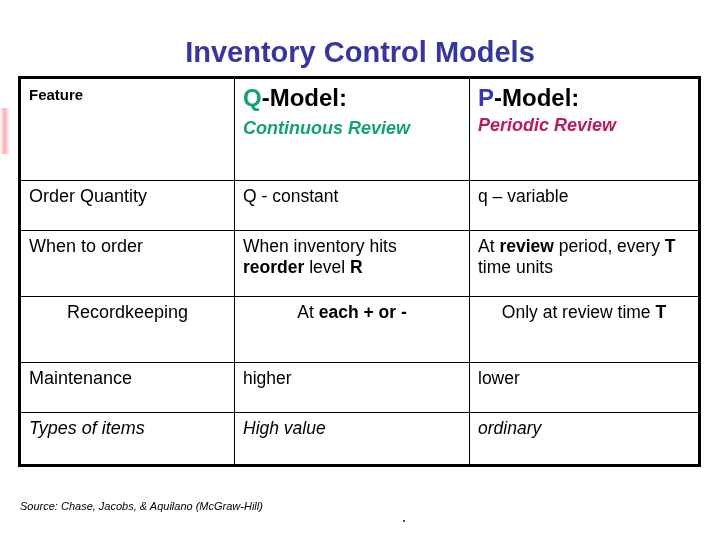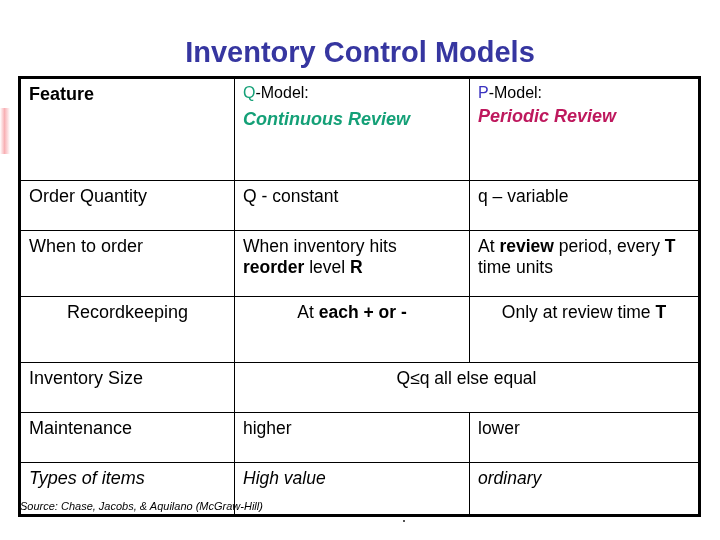--- a/index.html
+++ b/index.html
@@ -76,25 +76,25 @@
   }
 
   col.c1 { width: 215px; }
   col.c2 { width: 235px; }
   col.c3 { width: 230px; }
 
   
   .hdr-feature {
     font-weight: bold;
     color: #000000;
-    font-size: 18px;
+    font-size: 15px;
   }
   .hdr-line1 {
-    font-weight: normal;
-    font-size: 16px;
+    font-weight: bold;
+    font-size: 24px;
     color: #000000;
     white-space: nowrap;
   }
   .hdr-line2 {
     font-weight: bold;
     font-style: italic;
     font-size: 18px;
     margin-top: 3px;
   }
   .q-accent { color: #14a077; }
@@ -200,26 +200,20 @@
         </tr>
 
         <tr class="row-record">
           <td>
             <span class="feat-label">Recordkeeping</span>
           </td>
           <td class="body-cell"><span>At </span><span class="b">each + or -</span></td>
           <td class="body-cell"><span>Only at review time </span><span class="b">T</span></td>
         </tr>
 
-        <tr class="row-size">
-          <td>
-            <span class="feat-label">Inventory Size</span>
-          </td>
-          <td class="merged-cell" colspan="2">Q≤q all else equal</td>
-        </tr>
 
         <tr class="row-maint">
           <td>
             <span class="feat-label">Maintenance</span>
           </td>
           <td class="body-cell"><span>higher</span></td>
           <td class="body-cell"><span>lower</span></td>
         </tr>
 
         <tr class="row-types">

